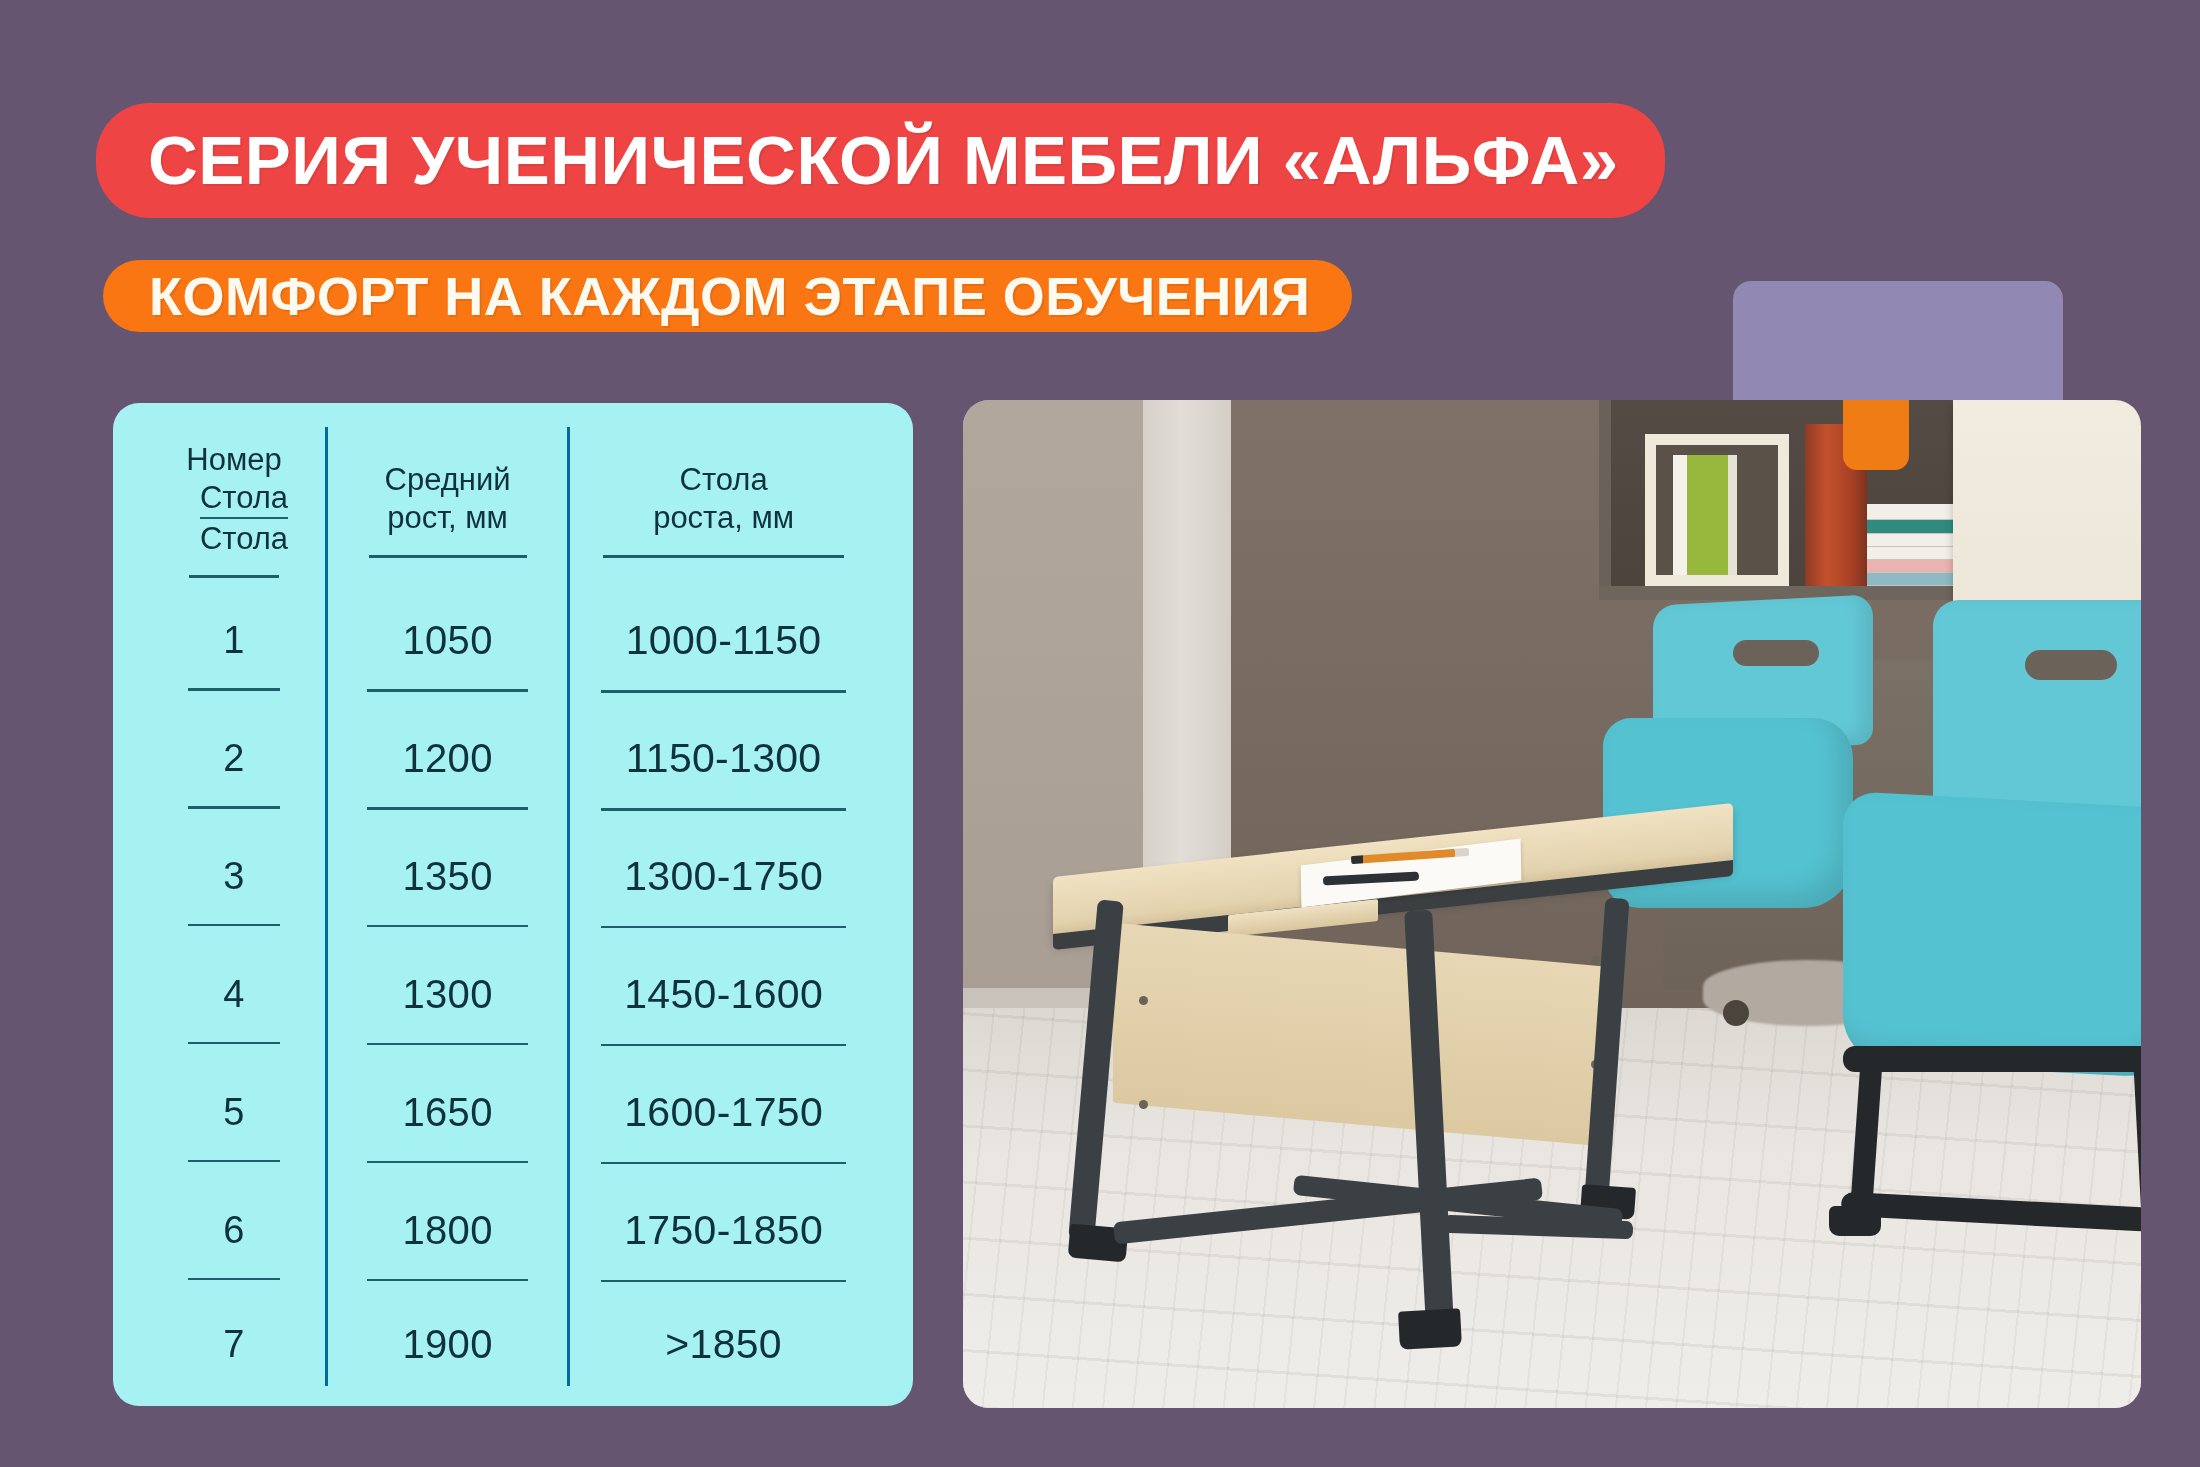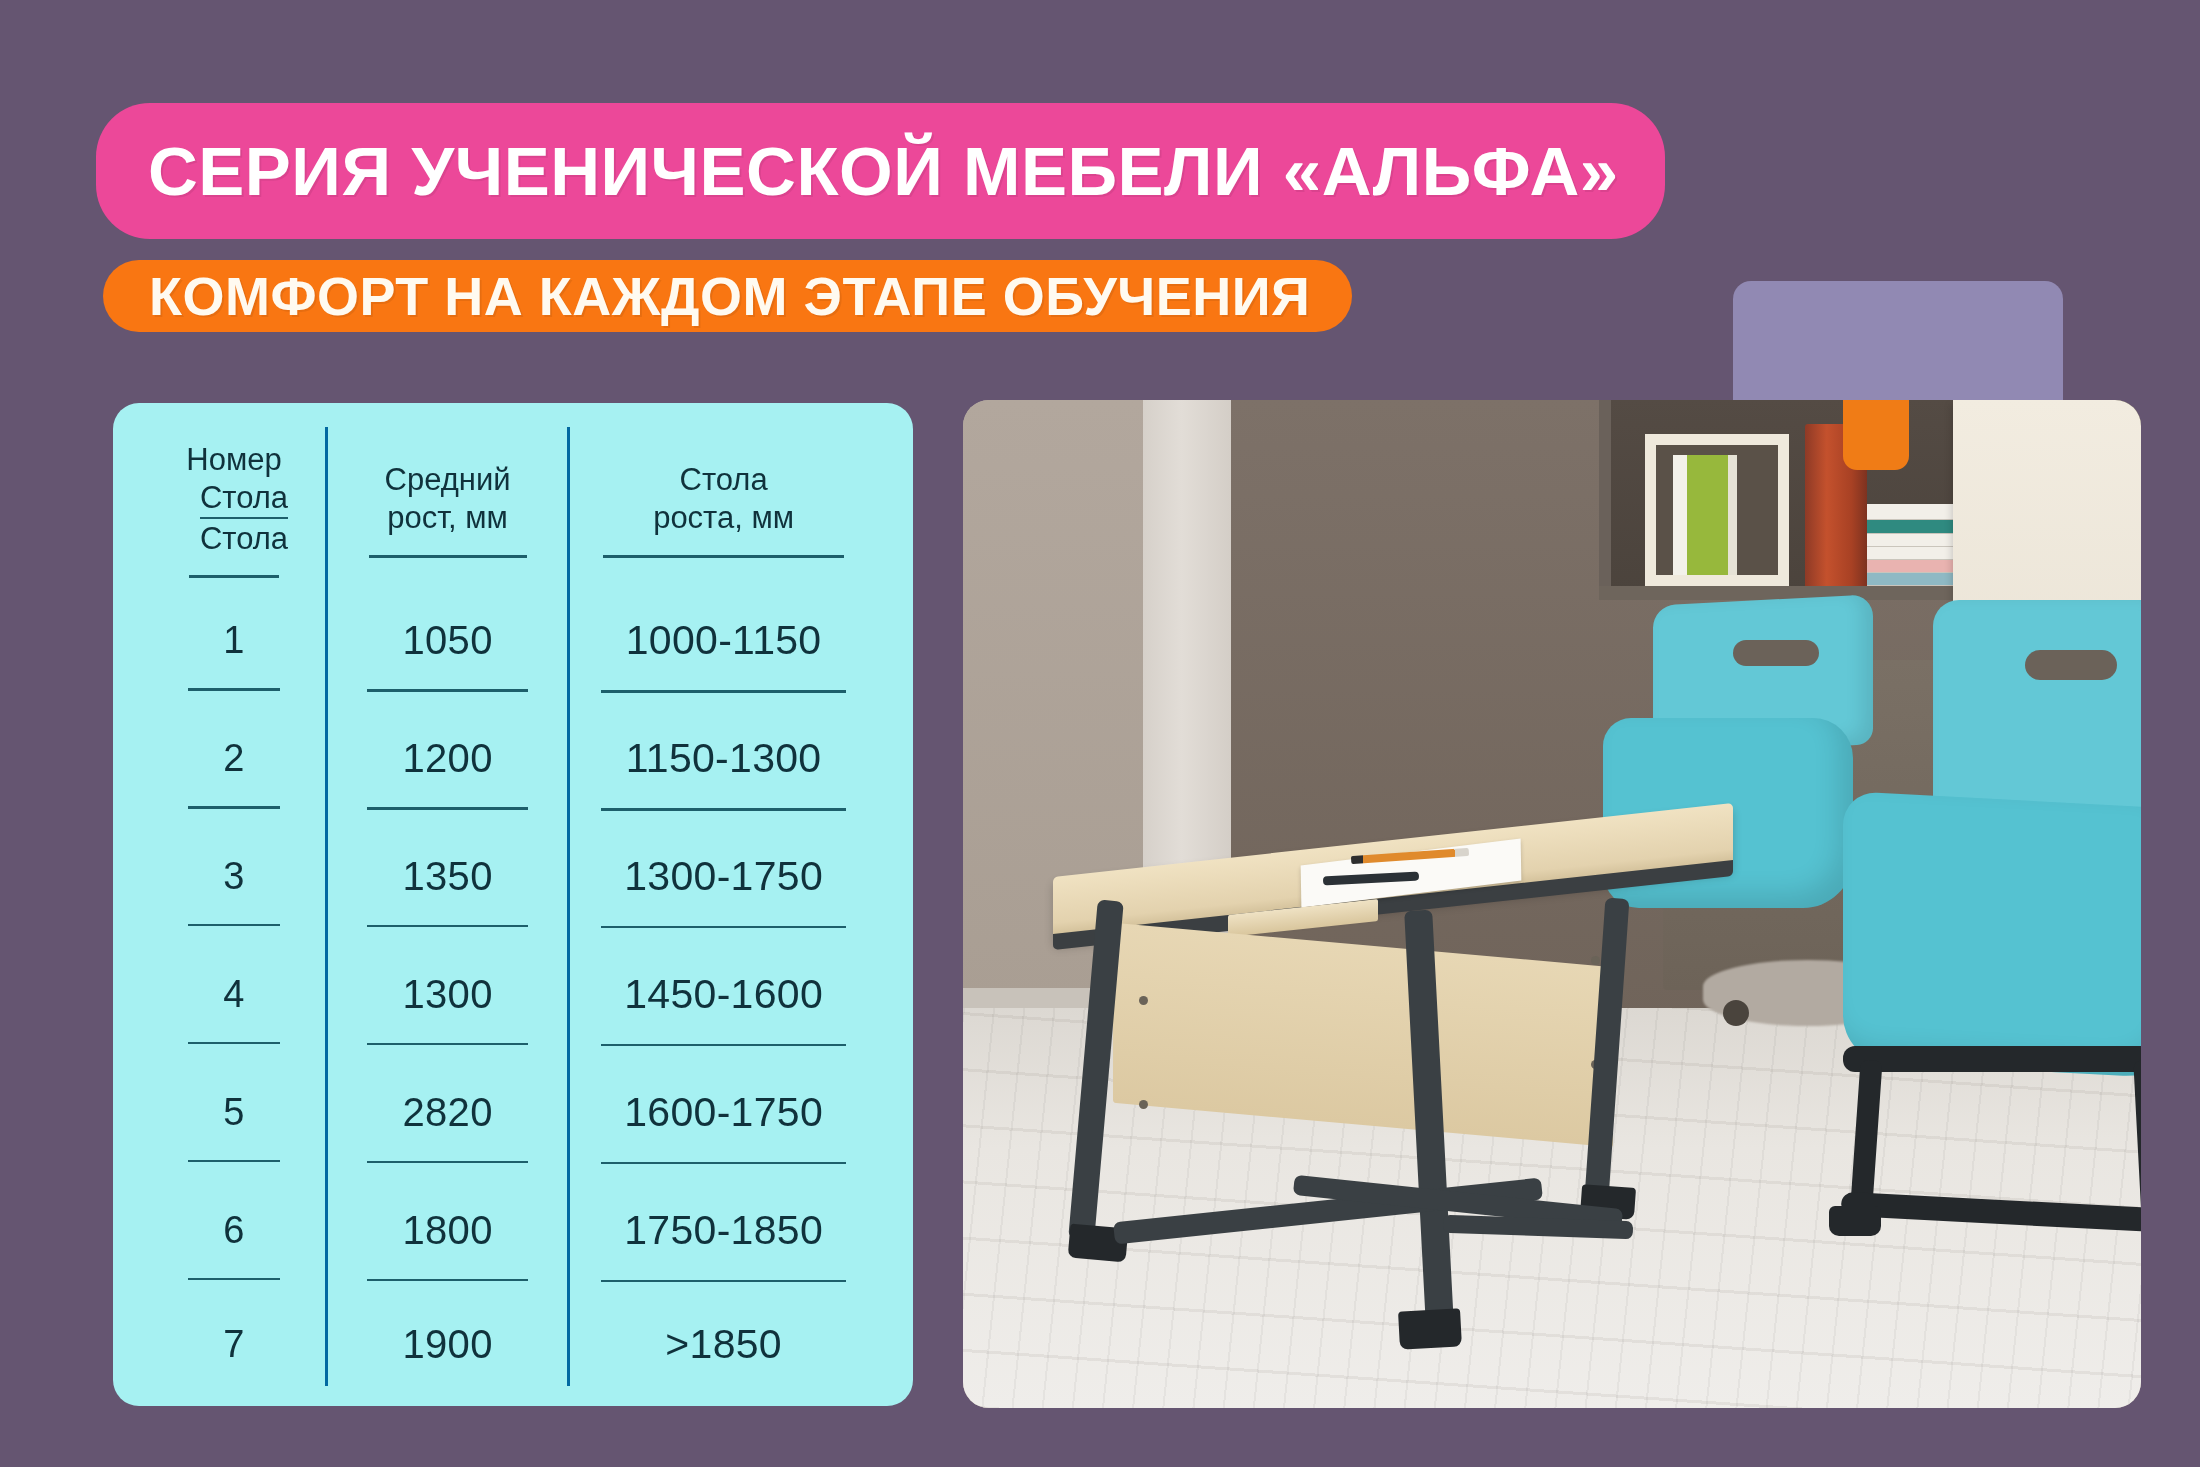--- a/index.html
+++ b/index.html
@@ -34,23 +34,23 @@
     position: absolute;
     display: flex;
     align-items: center;
     z-index: 5;
     white-space: nowrap;
   }
 
   .banner-title {
     left: 96px;
     top: 103px;
-    height: 136px;
+    height: 115px;
     padding: 0 46px 0 52px;
-    background: #ec4899;
+    background: #ef4444;
     border-radius: 54px;
   }
   .banner-title .banner-text {
     color: #ffffff;
     font-size: 69px;
     font-weight: 700;
     letter-spacing: 0.5px;
     line-height: 1;
     text-shadow: 2px 2px 0 rgba(0,0,0,0.07);
   }
@@ -545,21 +545,21 @@
         </tr>
         <tr>
           <td class="num-col">
             <span class="rule-wrap">
               <span class="cell-inner">5</span>
               <span class="hr-line hr-narrow"></span>
             </span>
           </td>
           <td class=" col-div">
             <span class="rule-wrap">
-              <span class="cell-inner">2820</span>
+              <span class="cell-inner">1650</span>
               <span class="hr-line hr-mid"></span>
             </span>
           </td>
           <td class="wide-col col-div">
             <span class="rule-wrap">
               <span class="cell-inner">1600-1750</span>
               <span class="hr-line hr-wide"></span>
             </span>
           </td>
         </tr>

